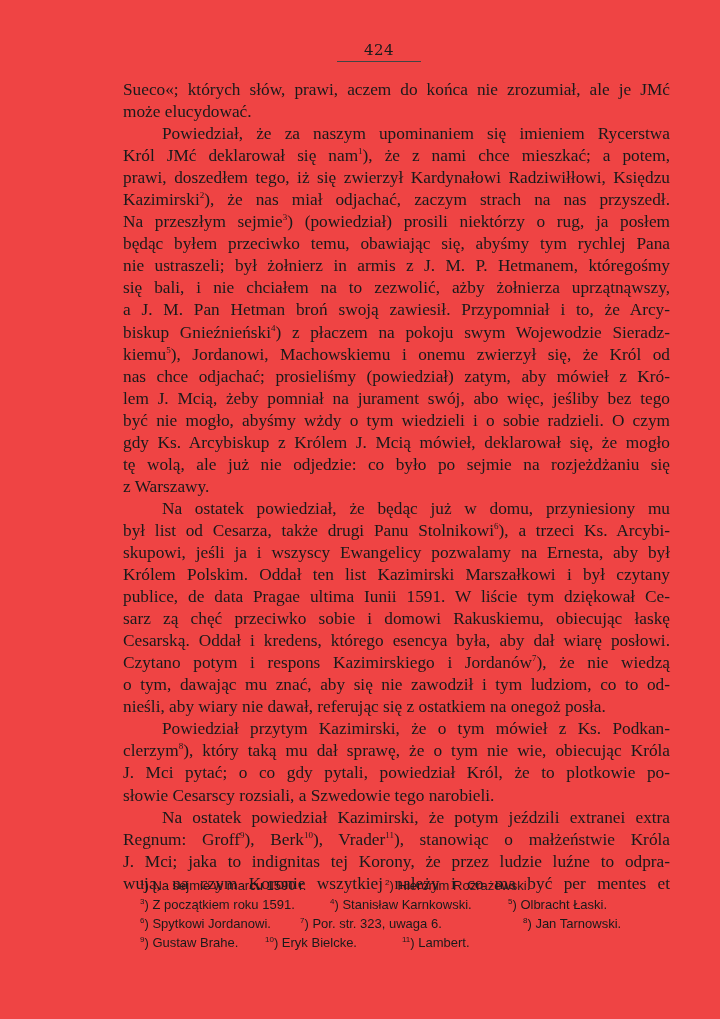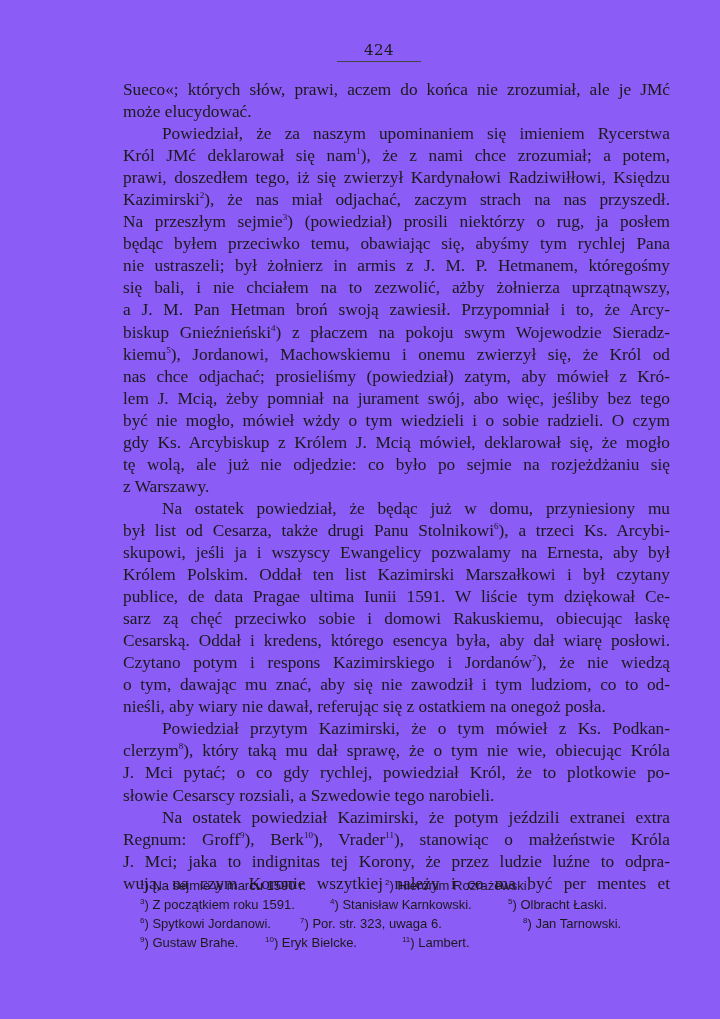--- a/index.html
+++ b/index.html
@@ -1,19 +1,19 @@
 <!DOCTYPE html>
 <html><head>
   <meta charset="utf-8">
   <style>
     html, body { margin: 0; padding: 0; background: #ffffff; }
     body { width: 720px; height: 1019px; position: relative; overflow: hidden; }
     .page {
       position: absolute; left: 0; top: 0; width: 720px; height: 1019px;
-      background: #8b5cf6;
+      background: #ef4444;
       font-family: "DejaVu Serif", "Liberation Serif", serif;
       color: #1a1a1a;
     }
     .page-number-wrap {
       position: absolute; top: 41px; left: 337px; width: 84px; text-align: center;
     }
     .page-number {
       font-size: 15px; letter-spacing: 0.5px; display: block; line-height: 18px;
     }
     .page-rule {
@@ -46,49 +46,49 @@
 <div class="page">
   <div class="page-number-wrap">
     <span class="page-number">424</span>
     <span class="page-rule"></span>
   </div>
 
   <div class="body-text" id="body-text">
       <span class="line"><span>Sueco«; których słów, prawi, aczem do końca nie zrozumiał, ale je JMć</span></span>
       <span class="line last"><span>może elucydować.</span></span>
       <span class="line indent"><span>Powiedział, że za naszym upominaniem się imieniem Rycerstwa</span></span>
-      <span class="line"><span>Król JMć deklarował się nam</span><sup>1</sup><span>), że z nami chce zrozumiał; a potem,</span></span>
+      <span class="line"><span>Król JMć deklarował się nam</span><sup>1</sup><span>), że z nami chce mieszkać; a potem,</span></span>
       <span class="line"><span>prawi, doszedłem tego, iż się zwierzył Kardynałowi Radziwiłłowi, Księdzu</span></span>
       <span class="line"><span>Kazimirski</span><sup>2</sup><span>), że nas miał odjachać, zaczym strach na nas przyszedł.</span></span>
       <span class="line"><span>Na przeszłym sejmie</span><sup>3</sup><span>) (powiedział) prosili niektórzy o rug, ja posłem</span></span>
       <span class="line"><span>będąc byłem przeciwko temu, obawiając się, abyśmy tym rychlej Pana</span></span>
       <span class="line"><span>nie ustraszeli; był żołnierz in armis z J. M. P. Hetmanem, któregośmy</span></span>
       <span class="line"><span>się bali, i nie chciałem na to zezwolić, ażby żołnierza uprzątnąwszy,</span></span>
       <span class="line"><span>a J. M. Pan Hetman broń swoją zawiesił. Przypomniał i to, że Arcy-</span></span>
       <span class="line"><span>biskup Gnieźnieński</span><sup>4</sup><span>) z płaczem na pokoju swym Wojewodzie Sieradz-</span></span>
       <span class="line"><span>kiemu</span><sup>5</sup><span>), Jordanowi, Machowskiemu i onemu zwierzył się, że Król od</span></span>
       <span class="line"><span>nas chce odjachać; prosieliśmy (powiedział) zatym, aby mówieł z Kró-</span></span>
       <span class="line"><span>lem J. Mcią, żeby pomniał na jurament swój, abo więc, jeśliby bez tego</span></span>
-      <span class="line"><span>być nie mogło, mówieł wżdy o tym wiedzieli i o sobie radzieli. O czym</span></span>
+      <span class="line"><span>być nie mogło, abyśmy wżdy o tym wiedzieli i o sobie radzieli. O czym</span></span>
       <span class="line"><span>gdy Ks. Arcybiskup z Królem J. Mcią mówieł, deklarował się, że mogło</span></span>
       <span class="line"><span>tę wolą, ale już nie odjedzie: co było po sejmie na rozjeżdżaniu się</span></span>
       <span class="line last"><span>z Warszawy.</span></span>
       <span class="line indent"><span>Na ostatek powiedział, że będąc już w domu, przyniesiony mu</span></span>
       <span class="line"><span>był list od Cesarza, także drugi Panu Stolnikowi</span><sup>6</sup><span>), a trzeci Ks. Arcybi-</span></span>
       <span class="line"><span>skupowi, jeśli ja i wszyscy Ewangelicy pozwalamy na Ernesta, aby był</span></span>
       <span class="line"><span>Królem Polskim. Oddał ten list Kazimirski Marszałkowi i był czytany</span></span>
       <span class="line"><span>publice, de data Pragae ultima Iunii 1591. W liście tym dziękował Ce-</span></span>
       <span class="line"><span>sarz zą chęć przeciwko sobie i domowi Rakuskiemu, obiecując łaskę</span></span>
       <span class="line"><span>Cesarską. Oddał i kredens, którego esencya była, aby dał wiarę posłowi.</span></span>
       <span class="line"><span>Czytano potym i respons Kazimirskiego i Jordanów</span><sup>7</sup><span>), że nie wiedzą</span></span>
       <span class="line"><span>o tym, dawając mu znać, aby się nie zawodził i tym ludziom, co to od-</span></span>
       <span class="line last"><span>nieśli, aby wiary nie dawał, referując się z ostatkiem na onegoż posła.</span></span>
       <span class="line indent"><span>Powiedział przytym Kazimirski, że o tym mówieł z Ks. Podkan-</span></span>
       <span class="line"><span>clerzym</span><sup>8</sup><span>), który taką mu dał sprawę, że o tym nie wie, obiecując Króla</span></span>
-      <span class="line"><span>J. Mci pytać; o co gdy rychlej, powiedział Król, że to plotkowie po-</span></span>
+      <span class="line"><span>J. Mci pytać; o co gdy pytali, powiedział Król, że to plotkowie po-</span></span>
       <span class="line last"><span>słowie Cesarscy rozsiali, a Szwedowie tego narobieli.</span></span>
       <span class="line indent"><span>Na ostatek powiedział Kazimirski, że potym jeździli extranei extra</span></span>
       <span class="line"><span>Regnum: Groff</span><sup>9</sup><span>), Berk</span><sup>10</sup><span>), Vrader</span><sup>11</sup><span>), stanowiąc o małżeństwie Króla</span></span>
       <span class="line"><span>J. Mci; jaka to indignitas tej Korony, że przez ludzie luźne to odpra-</span></span>
       <span class="line"><span>wują, na czym Koronie wszytkiej należy i co ma być per mentes et</span></span>
     </div>
 
   <div class="footnotes">
     <div class="fn-row">
       <span class="fn" style="left:0px"><sup>1</sup><span>) Na sejmie w marcu 1590 r.</span></span>

